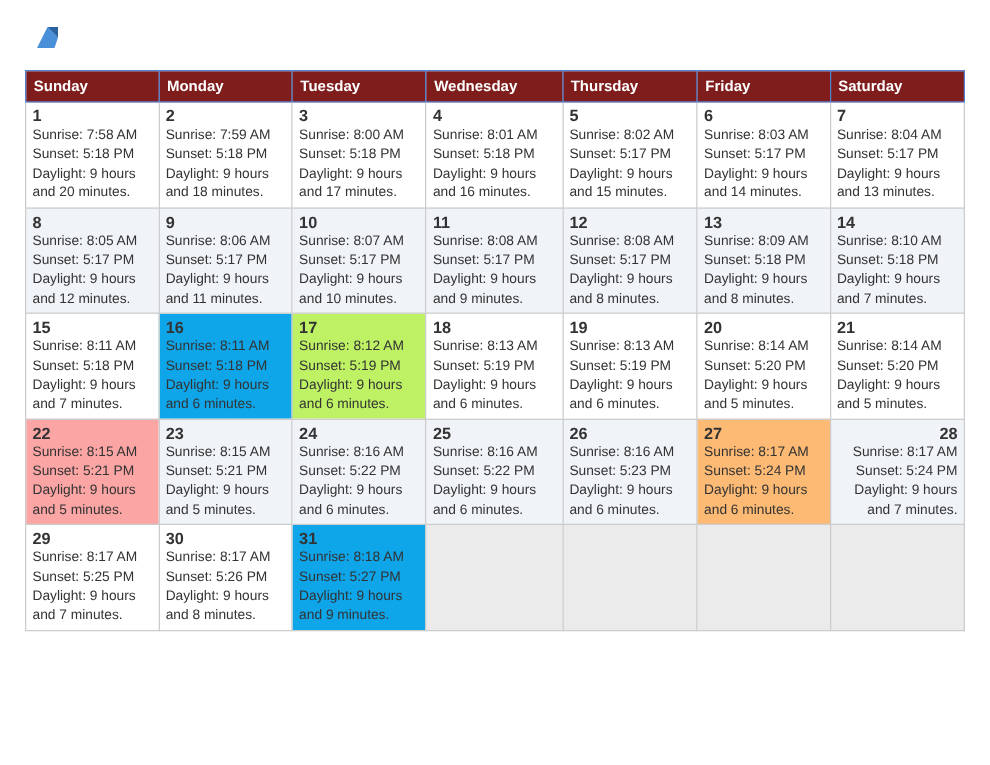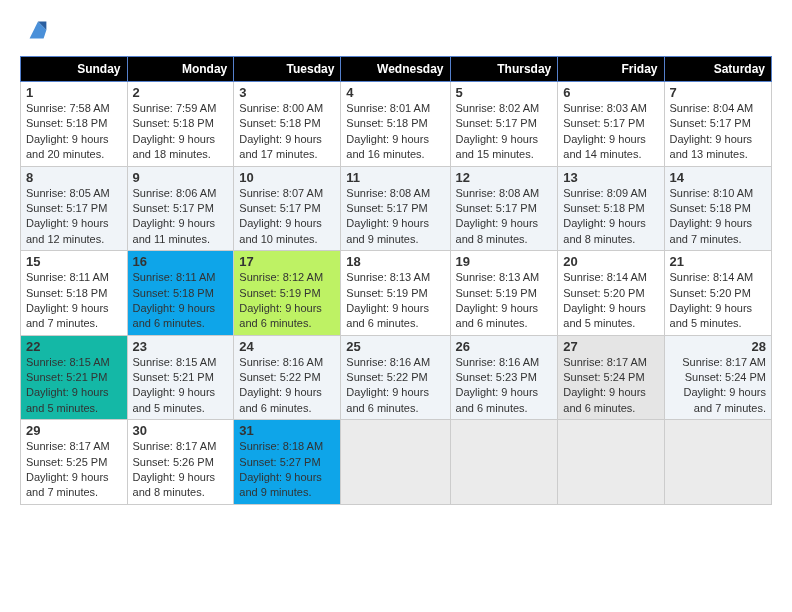--- a/index.html
+++ b/index.html
@@ -43,24 +43,24 @@
       font-size: 15px;
       font-weight: normal;
       color: #555;
     }
     .calendar {
       width: 100%;
       border-collapse: collapse;
       font-size: 10.5px;
     }
     .calendar thead tr th {
-      background: #000000;
+      background: #7f1d1d;
       color: #fff;
       padding: 5px 6px;
-      text-align: right;
+      text-align: left;
       font-size: 12px;
       font-weight: bold;
       border: 1px solid #5580cc;
     }
     .calendar tbody tr td {
       border: 1px solid #ccc;
       vertical-align: top;
       padding: 3px 5px;
       width: 113px;
       height: 82px;
@@ -143,26 +143,26 @@
         <tr>
           <td style="background: rgb(255, 255, 255);"><span class="day-num">15</span><span class="day-info">Sunrise: 8:11 AM<br>Sunset: 5:18 PM<br>Daylight: 9 hours and 7 minutes.</span></td>
           <td style="background: #0ea5e9;"><span class="day-num">16</span><span class="day-info">Sunrise: 8:11 AM<br>Sunset: 5:18 PM<br>Daylight: 9 hours and 6 minutes.</span></td>
           <td style="background: #bef264;"><span class="day-num">17</span><span class="day-info">Sunrise: 8:12 AM<br>Sunset: 5:19 PM<br>Daylight: 9 hours and 6 minutes.</span></td>
           <td style="background: rgb(255, 255, 255);"><span class="day-num">18</span><span class="day-info">Sunrise: 8:13 AM<br>Sunset: 5:19 PM<br>Daylight: 9 hours and 6 minutes.</span></td>
           <td style="background: rgb(255, 255, 255);"><span class="day-num">19</span><span class="day-info">Sunrise: 8:13 AM<br>Sunset: 5:19 PM<br>Daylight: 9 hours and 6 minutes.</span></td>
           <td style="background: rgb(255, 255, 255);"><span class="day-num">20</span><span class="day-info">Sunrise: 8:14 AM<br>Sunset: 5:20 PM<br>Daylight: 9 hours and 5 minutes.</span></td>
           <td style="background: rgb(255, 255, 255);"><span class="day-num">21</span><span class="day-info">Sunrise: 8:14 AM<br>Sunset: 5:20 PM<br>Daylight: 9 hours and 5 minutes.</span></td>
         </tr>
         <tr>
-          <td style="background: #14b8a6; margin-top: 20px;"><span class="day-num">22</span><span class="day-info">Sunrise: 8:15 AM<br>Sunset: 5:21 PM<br>Daylight: 9 hours and 5 minutes.</span></td>
+          <td style="background: #fca5a5; margin-top: 20px;"><span class="day-num">22</span><span class="day-info">Sunrise: 8:15 AM<br>Sunset: 5:21 PM<br>Daylight: 9 hours and 5 minutes.</span></td>
           <td style="background: rgb(240, 244, 248);"><span class="day-num">23</span><span class="day-info">Sunrise: 8:15 AM<br>Sunset: 5:21 PM<br>Daylight: 9 hours and 5 minutes.</span></td>
           <td style="background: rgb(240, 244, 248);"><span class="day-num">24</span><span class="day-info">Sunrise: 8:16 AM<br>Sunset: 5:22 PM<br>Daylight: 9 hours and 6 minutes.</span></td>
           <td style="background: rgb(240, 244, 248);"><span class="day-num">25</span><span class="day-info">Sunrise: 8:16 AM<br>Sunset: 5:22 PM<br>Daylight: 9 hours and 6 minutes.</span></td>
           <td style="background: rgb(240, 244, 248);"><span class="day-num">26</span><span class="day-info">Sunrise: 8:16 AM<br>Sunset: 5:23 PM<br>Daylight: 9 hours and 6 minutes.</span></td>
-          <td style="background: #e5e5e5;"><span class="day-num">27</span><span class="day-info">Sunrise: 8:17 AM<br>Sunset: 5:24 PM<br>Daylight: 9 hours and 6 minutes.</span></td>
+          <td style="background: #fdba74;"><span class="day-num">27</span><span class="day-info">Sunrise: 8:17 AM<br>Sunset: 5:24 PM<br>Daylight: 9 hours and 6 minutes.</span></td>
           <td style="background: rgb(240, 244, 248); text-align: right;"><span class="day-num">28</span><span class="day-info">Sunrise: 8:17 AM<br>Sunset: 5:24 PM<br>Daylight: 9 hours and 7 minutes.</span></td>
         </tr>
         <tr>
           <td style="background: rgb(255, 255, 255);"><span class="day-num">29</span><span class="day-info">Sunrise: 8:17 AM<br>Sunset: 5:25 PM<br>Daylight: 9 hours and 7 minutes.</span></td>
           <td style="background: rgb(255, 255, 255); border-radius: 16px;"><span class="day-num">30</span><span class="day-info">Sunrise: 8:17 AM<br>Sunset: 5:26 PM<br>Daylight: 9 hours and 8 minutes.</span></td>
           <td style="background: #0ea5e9;"><span class="day-num">31</span><span class="day-info">Sunrise: 8:18 AM<br>Sunset: 5:27 PM<br>Daylight: 9 hours and 9 minutes.</span></td>
           <td class="empty" style="background: rgb(235, 235, 235);"></td>
           <td class="empty" style="background: rgb(235, 235, 235);"></td>
           <td class="empty" style="background: rgb(235, 235, 235);"></td>
           <td class="empty" style="background: rgb(235, 235, 235);"></td>

